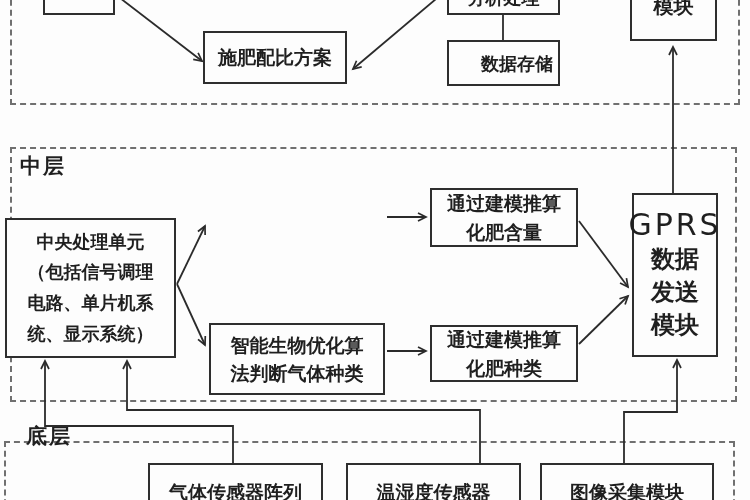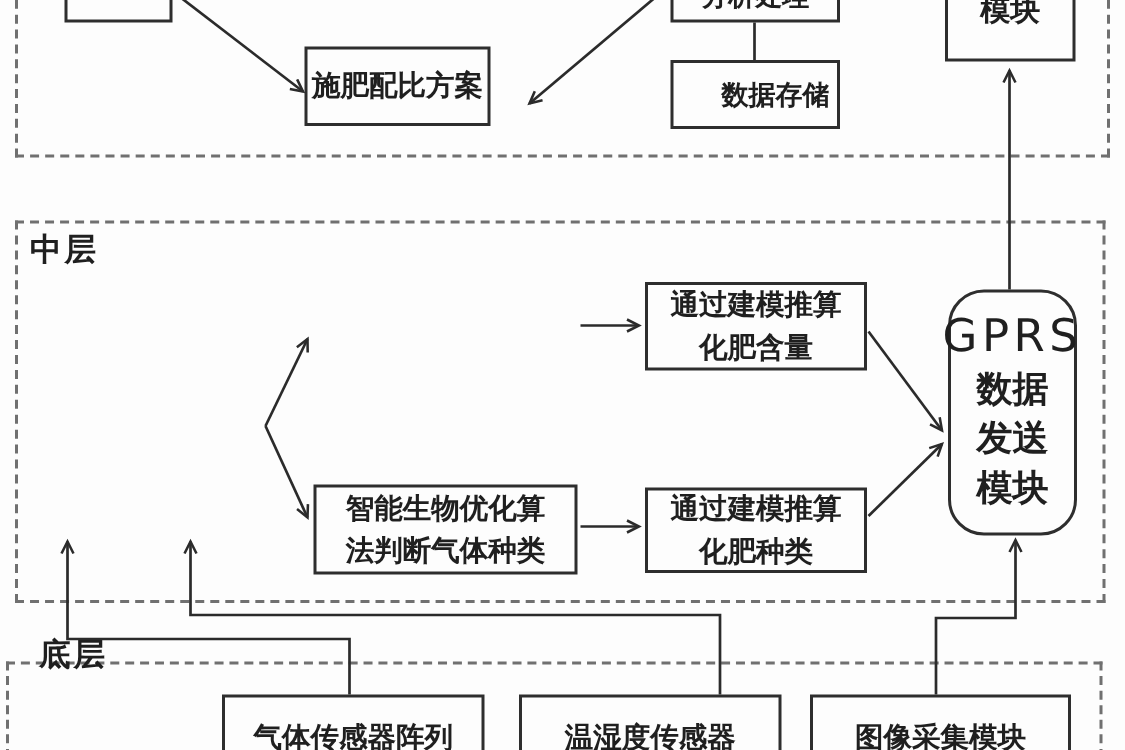--- a/index.html
+++ b/index.html
@@ -16,63 +16,69 @@
   }
   .node .txt{white-space:pre-line;font-weight:bold;font-size:19px;line-height:1.5;}
   .cpu .txt{font-size:18px;line-height:1.7;}
   .small .txt{font-size:18px;}
   .cutbottom{align-items:flex-end;}
   .cutbottom .txt{padding-bottom:2px;}
   .cuttop{align-items:flex-start;}
   .cuttop .txt{padding-top:14px;font-size:20px;}
   .bottomrow{align-items:flex-start;}
   .bottomrow .txt{padding-top:13px;}
-  .gprs{flex-direction:column;border-radius:24px;}
+  .gprs{flex-direction:column;}
   .gprs .latin{font-size:30px;font-weight:400;letter-spacing:3px;line-height:1.15;}
   .gprs .txt{font-size:24px;line-height:1.38;}
   svg.wires{position:absolute;left:0;top:0;pointer-events:none;}
 </style>
 </head>
 <body>
 
 <div id="stage">
 
   <div class="layer" style="left:10px;top:-20px;width:726px;height:121px;"></div>
   <div class="layer" style="left:10px;top:147px;width:723px;height:251px;"></div>
   <div class="layer" style="left:4px;top:441px;width:727px;height:70px;"></div>
 
   <div class="layer-label" style="left:20px;top:152px;">中层</div>
   <div class="layer-label" style="left:26px;top:422px;">底层</div>
 
   <div class="node" style="left:43px;top:-20px;width:72px;height:35px;"></div>
 
-  <div class="node" style="left:203px;top:31px;width:124px;height:53px;">
+  <div class="node" style="left:203px;top:31px;width:144px;height:53px;">
     <span class="txt">施肥配比方案</span>
   </div>
 
   <div class="node small cutbottom" style="left:447px;top:-30px;width:113px;height:45px;">
     <span class="txt">分析处理</span>
   </div>
 
   <div class="node small" style="left:447px;top:40px;width:113px;height:46px;padding-left:27px;">
     <span class="txt">数据存储</span>
   </div>
 
   <div class="node cuttop" style="left:630px;top:-25px;width:87px;height:66px;">
     <span class="txt">模块</span>
   </div>
 
+  <div class="node cpu" style="left:5px;top:218px;width:171px;height:140px;">
+    <span class="txt">中央处理单元
+（包括信号调理
+电路、单片机系
+统、显示系统）</span>
+  </div>
 
 
   <div class="node" style="left:430px;top:188px;width:148px;height:59px;">
     <span class="txt">通过建模推算
 化肥含量</span>
   </div>
 
-  <div class="node" style="left:209px;top:323px;width:176px;height:60px;">
+  <div class="node" style="left:209px;top:323px;width:176px;height:72px;">
     <span class="txt">智能生物优化算
 法判断气体种类</span>
   </div>
 
   <div class="node" style="left:430px;top:325px;width:148px;height:57px;">
     <span class="txt">通过建模推算
 化肥种类</span>
   </div>
 
   <div class="node gprs" style="left:632px;top:193px;width:86px;height:164px;">

